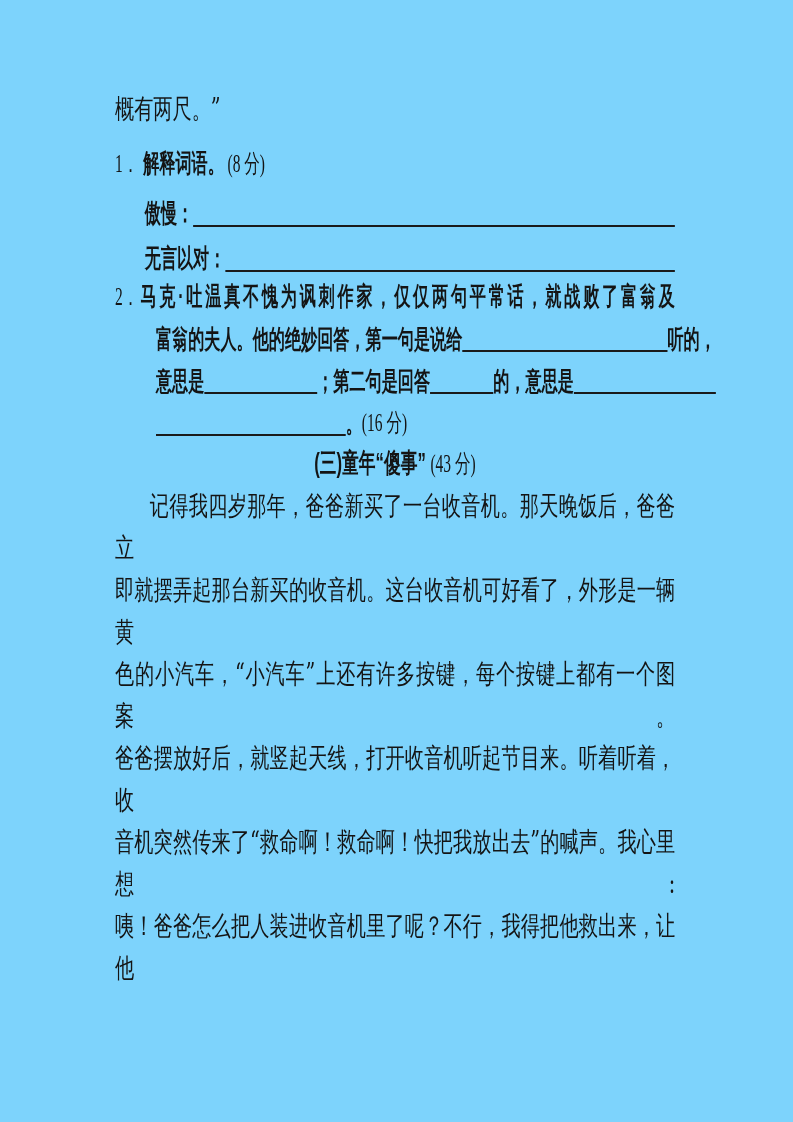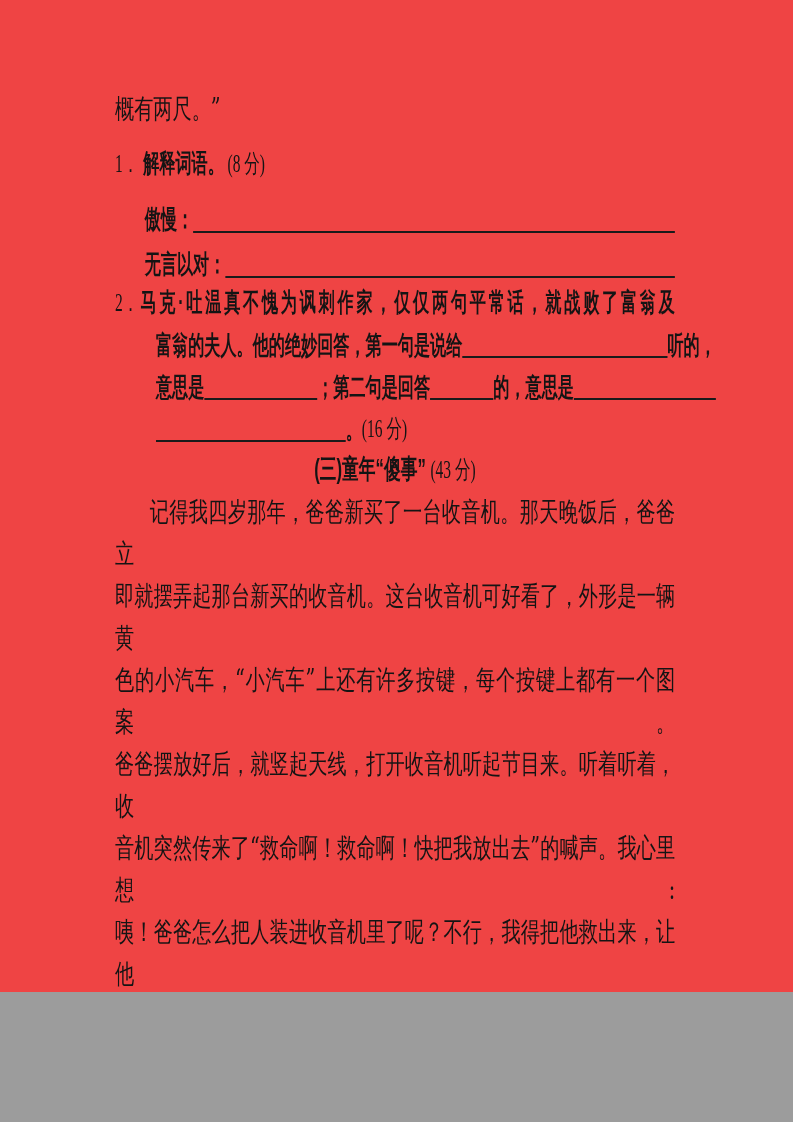--- a/index.html
+++ b/index.html
@@ -1,20 +1,20 @@
 <!DOCTYPE html>
 <html><head>
 <meta charset="utf-8">
 <style>
   html,body { margin:0; padding:0; background:#9c9c9c; }
   .page {
     position:relative;
-    width:793px; height:992px;
+    width:793px; height:1122px;
     margin:0 auto;
-    background:#ef4444;
+    background:#7dd3fc;
     color:#141414;
     overflow:hidden;
   }
   .content { padding:88px 118px 0 115px; }
 
   
   .squeeze-q { transform:scaleX(0.62); transform-origin:0 50%; width:903px; }
   .squeeze-s { transform:scaleX(0.71); transform-origin:0 50%; width:789px; }
 
   .serif  { font-family:"Liberation Serif", serif; font-weight:400; }
@@ -22,21 +22,21 @@
   .story-font { font-family:"DejaVu Serif", serif; font-weight:400; }
 
   .prev-line { line-height:42px; font-size:27px; }
 
   
   .q1-header { display:flex; align-items:baseline; line-height:42px; margin-top:12px; }
   .q1-header .qnum   { font-size:25px; margin-right:8px; }
   .q1-header .qtitle { font-size:26px; }
   .q1-header .qpts   { font-size:25px; margin-left:6px; }
 
-  .q1-items { margin-top:12px; }
+  .q1-items { margin-top:6px; }
   .def-row { display:flex; align-items:flex-end; line-height:45px; }
   .def-row .def-label { font-size:26px; white-space:nowrap; margin-left:48px; }
   .blank { border-bottom:2px solid #1a1a1a; height:0; }
   .def-row .blank { flex:1; margin-bottom:9px; }
 
   
   .q2 { margin-top:-6px; }
   .q2-row1 { display:flex; align-items:baseline; line-height:42px; }
   .q2-row1 .qnum { font-size:25px; width:41px; flex:0 0 41px; }
   .q2-row1 .qline { flex:1; font-size:26px; text-align:justify; text-align-last:justify; }

